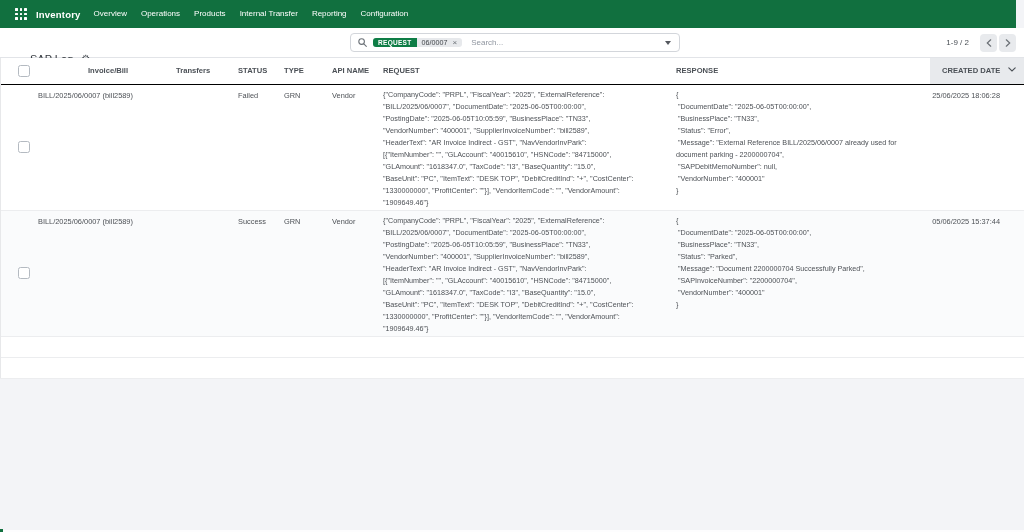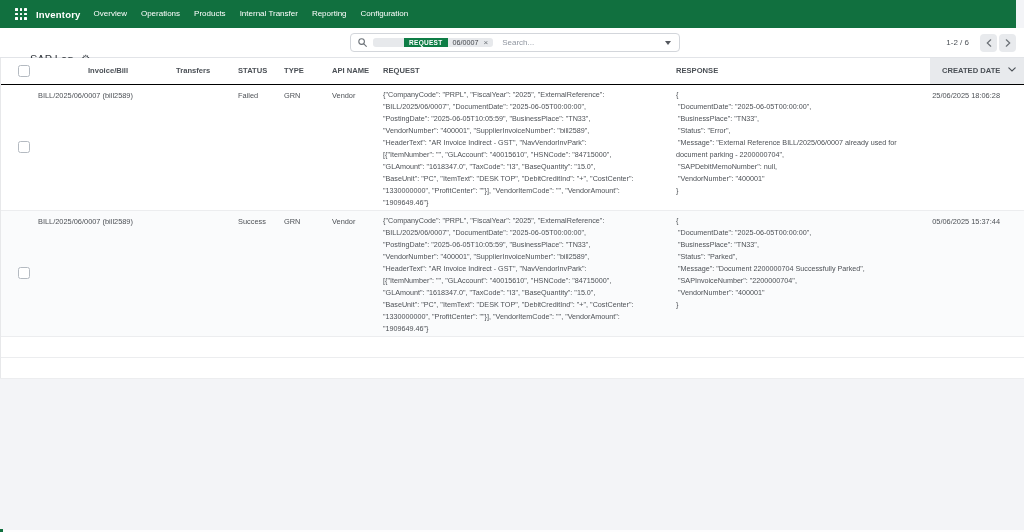--- a/index.html
+++ b/index.html
@@ -52,21 +52,21 @@
   .gear { font-size:10px; color:#4b5056; margin-left:8px; cursor:pointer; line-height:1; }
 
   .searchbar {
     position:absolute; left:350px; top:5px; width:330px; height:19px;
     background:#fff; border:1px solid #d3d6db; border-radius:4px;
     display:flex; align-items:center;
   }
   .mag { margin-left:7px; flex:none; }
   .facet {
     display:flex; align-items:stretch; margin-left:6px;
-    background:#e7e9ec; border-radius:3px; overflow:hidden; flex:none;padding-left:31px;
+    background:#e7e9ec; border-radius:3px; overflow:hidden; flex:none;
   }
   .facet-label {
     background:#0e7d46; color:#fff; font-weight:bold; font-size:6.5px;
     letter-spacing:.3px; padding:0 5px; display:flex; align-items:center;
   }
   .facet-value { font-size:7.2px; color:#41454a; padding:0 4px 0 5px; display:flex; align-items:center; }
   .facet-x { font-size:8px; color:#6c7177; padding:0 5px 0 1px; display:flex; align-items:center; cursor:pointer; }
   .search-input {
     border:none; outline:none; flex:1; margin-left:7px; min-width:20px;
     font-family:"Liberation Sans", sans-serif; font-size:8px; color:#41454a;
@@ -168,21 +168,21 @@
         <span class="facet-value">06/0007</span>
         <span class="facet-x">×</span>
       </div>
       <input class="search-input" type="text" placeholder="Search..." style="">
       <div class="sb-caret">
           <i></i>
         </div>
     </div>
 
     <div class="pager">
-      <span class="pager-text">1-2 / 6</span>
+      <span class="pager-text">1-9 / 2</span>
       <div class="pbtn">
         <svg width="6" height="8" viewBox="0 0 6 8">
             <path d="M4.7 0.8 L1.3 4 L4.7 7.2" fill="none" stroke="#6a6f75" stroke-width="1.2" stroke-linecap="round"></path>
           </svg>
       </div>
       <div class="pbtn">
         <svg width="6" height="8" viewBox="0 0 6 8">
             <path d="M1.3 0.8 L4.7 4 L1.3 7.2" fill="none" stroke="#6a6f75" stroke-width="1.2" stroke-linecap="round"></path>
           </svg>
       </div>

